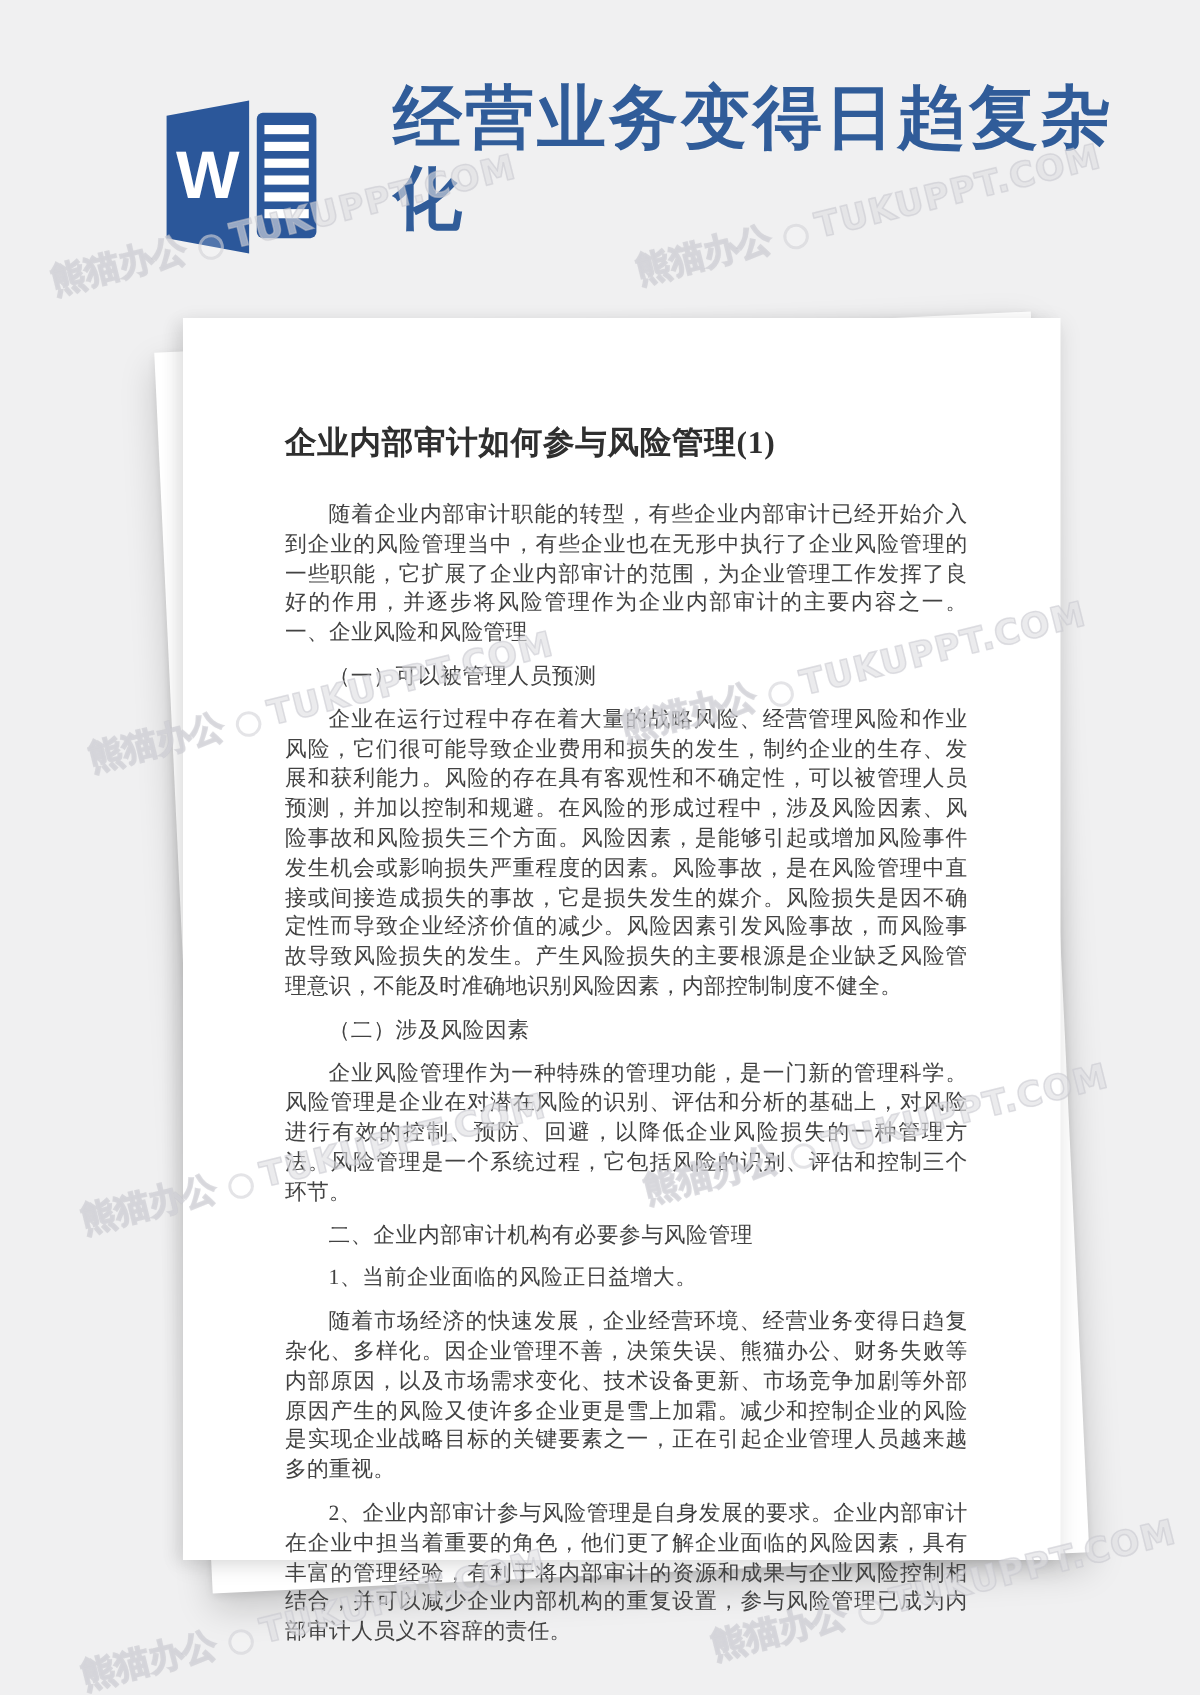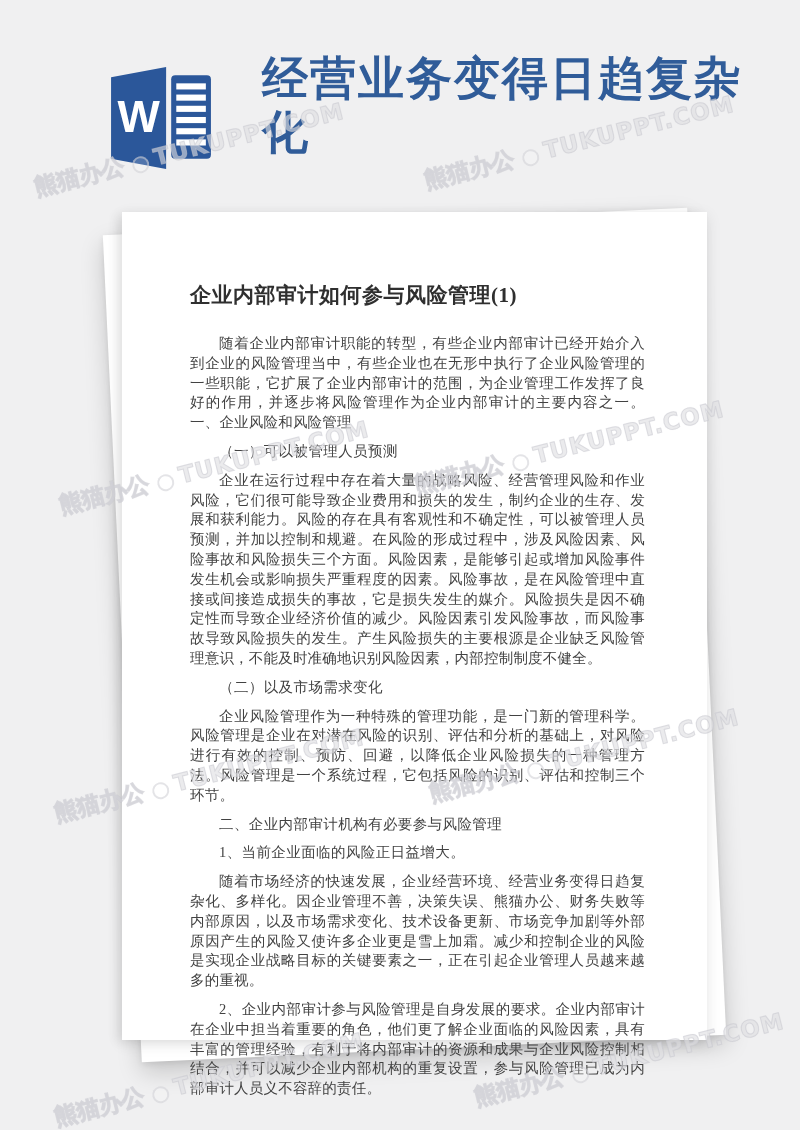--- a/index.html
+++ b/index.html
@@ -80,21 +80,21 @@
 <div class="stage">
 
   <div class="sheet sheet-back"></div>
 
   <div class="sheet sheet-main">
     <h2 class="doc-title">企业内部审计如何参与风险管理(1)</h2>
     <div class="doc-body">
         <p class="blk paragraph">随着企业内部审计职能的转型，有些企业内部审计已经开始介入到企业的风险管理当中，有些企业也在无形中执行了企业风险管理的一些职能，它扩展了企业内部审计的范围，为企业管理工作发挥了良好的作用，并逐步将风险管理作为企业内部审计的主要内容之一。　一、企业风险和风险管理</p>
         <p class="blk heading">（一）可以被管理人员预测</p>
         <p class="blk paragraph">企业在运行过程中存在着大量的战略风险、经营管理风险和作业风险，它们很可能导致企业费用和损失的发生，制约企业的生存、发展和获利能力。风险的存在具有客观性和不确定性，可以被管理人员预测，并加以控制和规避。在风险的形成过程中，涉及风险因素、风险事故和风险损失三个方面。风险因素，是能够引起或增加风险事件发生机会或影响损失严重程度的因素。风险事故，是在风险管理中直接或间接造成损失的事故，它是损失发生的媒介。风险损失是因不确定性而导致企业经济价值的减少。风险因素引发风险事故，而风险事故导致风险损失的发生。产生风险损失的主要根源是企业缺乏风险管理意识，不能及时准确地识别风险因素，内部控制制度不健全。</p>
-        <p class="blk heading">（二）以及市场需求变化</p>
+        <p class="blk heading">（二）涉及风险因素</p>
         <p class="blk paragraph">企业风险管理作为一种特殊的管理功能，是一门新的管理科学。风险管理是企业在对潜在风险的识别、评估和分析的基础上，对风险进行有效的控制、预防、回避，以降低企业风险损失的一种管理方法。风险管理是一个系统过程，它包括风险的识别、评估和控制三个环节。</p>
         <p class="blk heading">二、企业内部审计机构有必要参与风险管理</p>
         <p class="blk heading">1、当前企业面临的风险正日益增大。</p>
         <p class="blk paragraph">随着市场经济的快速发展，企业经营环境、经营业务变得日趋复杂化、多样化。因企业管理不善，决策失误、熊猫办公、财务失败等内部原因，以及市场需求变化、技术设备更新、市场竞争加剧等外部原因产生的风险又使许多企业更是雪上加霜。减少和控制企业的风险是实现企业战略目标的关键要素之一，正在引起企业管理人员越来越多的重视。</p>
         <p class="blk paragraph">2、企业内部审计参与风险管理是自身发展的要求。企业内部审计在企业中担当着重要的角色，他们更了解企业面临的风险因素，具有丰富的管理经验，有利于将内部审计的资源和成果与企业风险控制相结合，并可以减少企业内部机构的重复设置，参与风险管理已成为内部审计人员义不容辞的责任。</p>
       </div>
   </div>
 
   <div class="header">
     <div class="word-icon">

